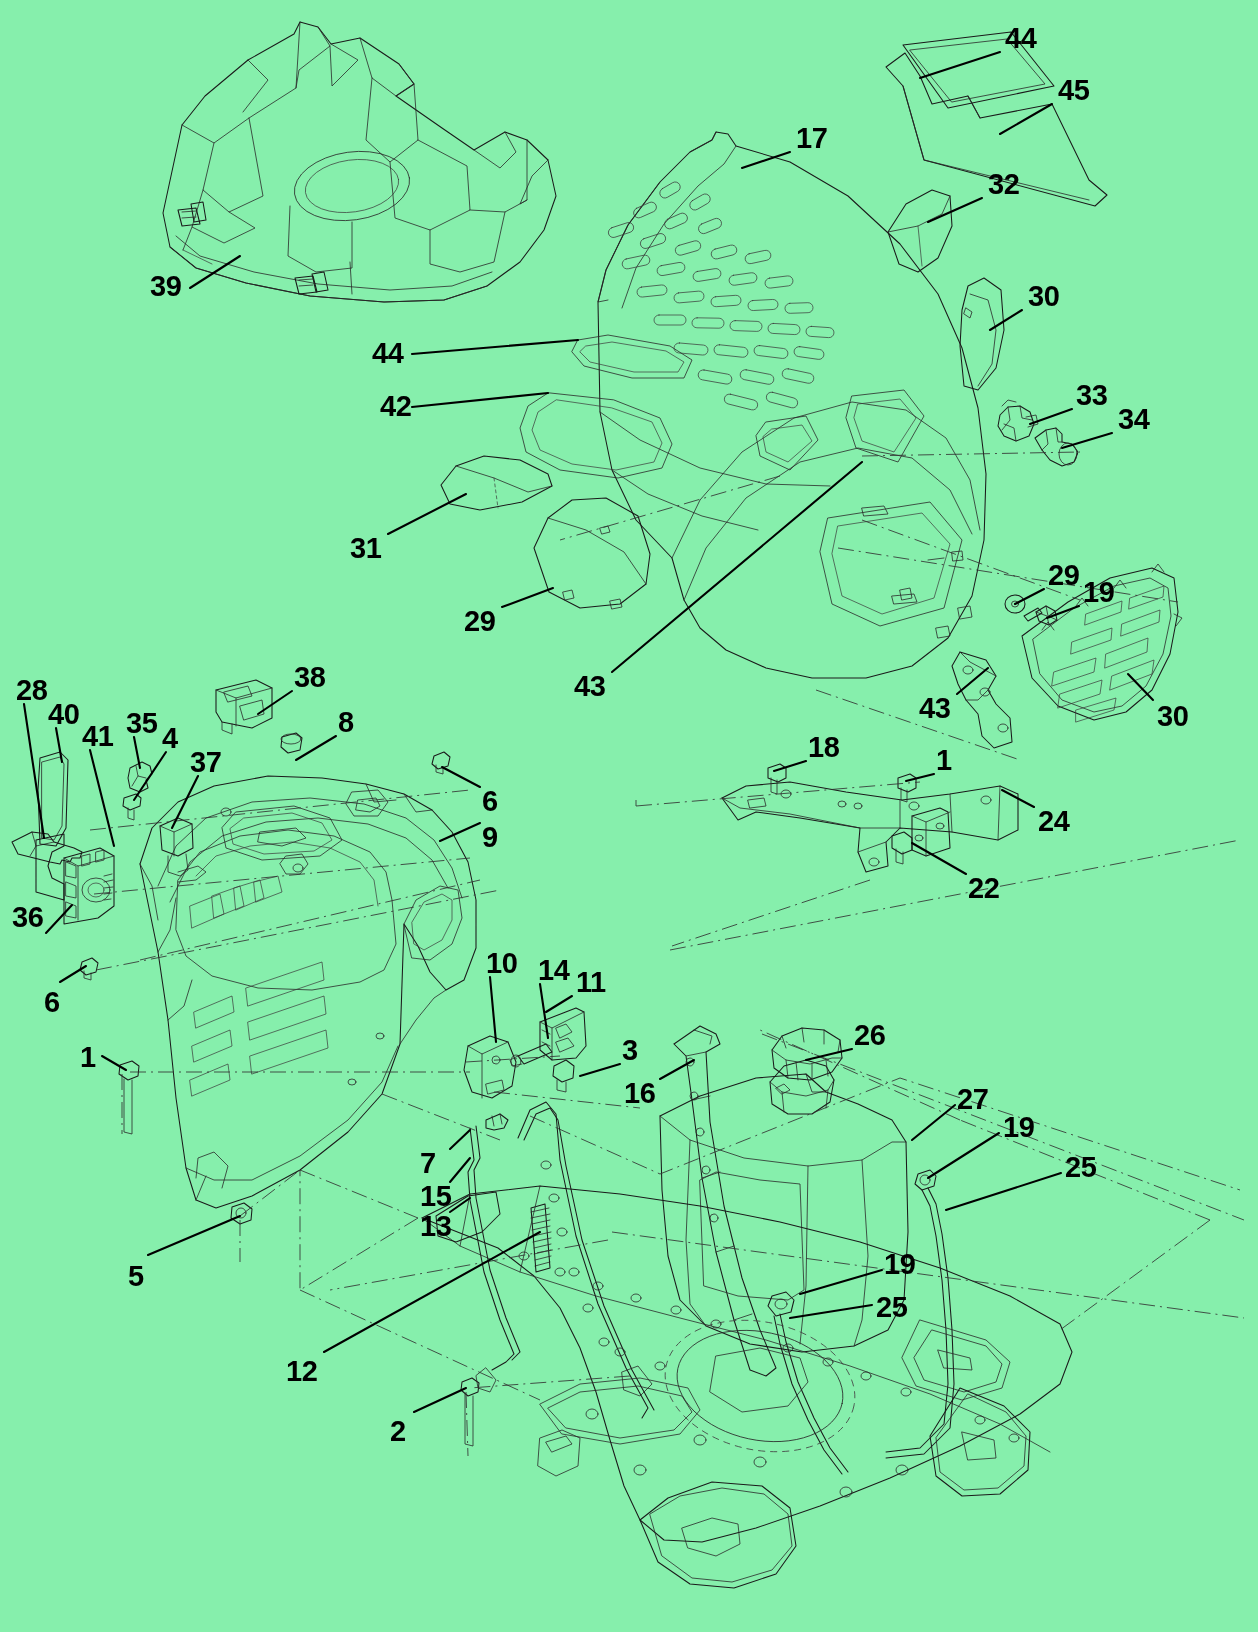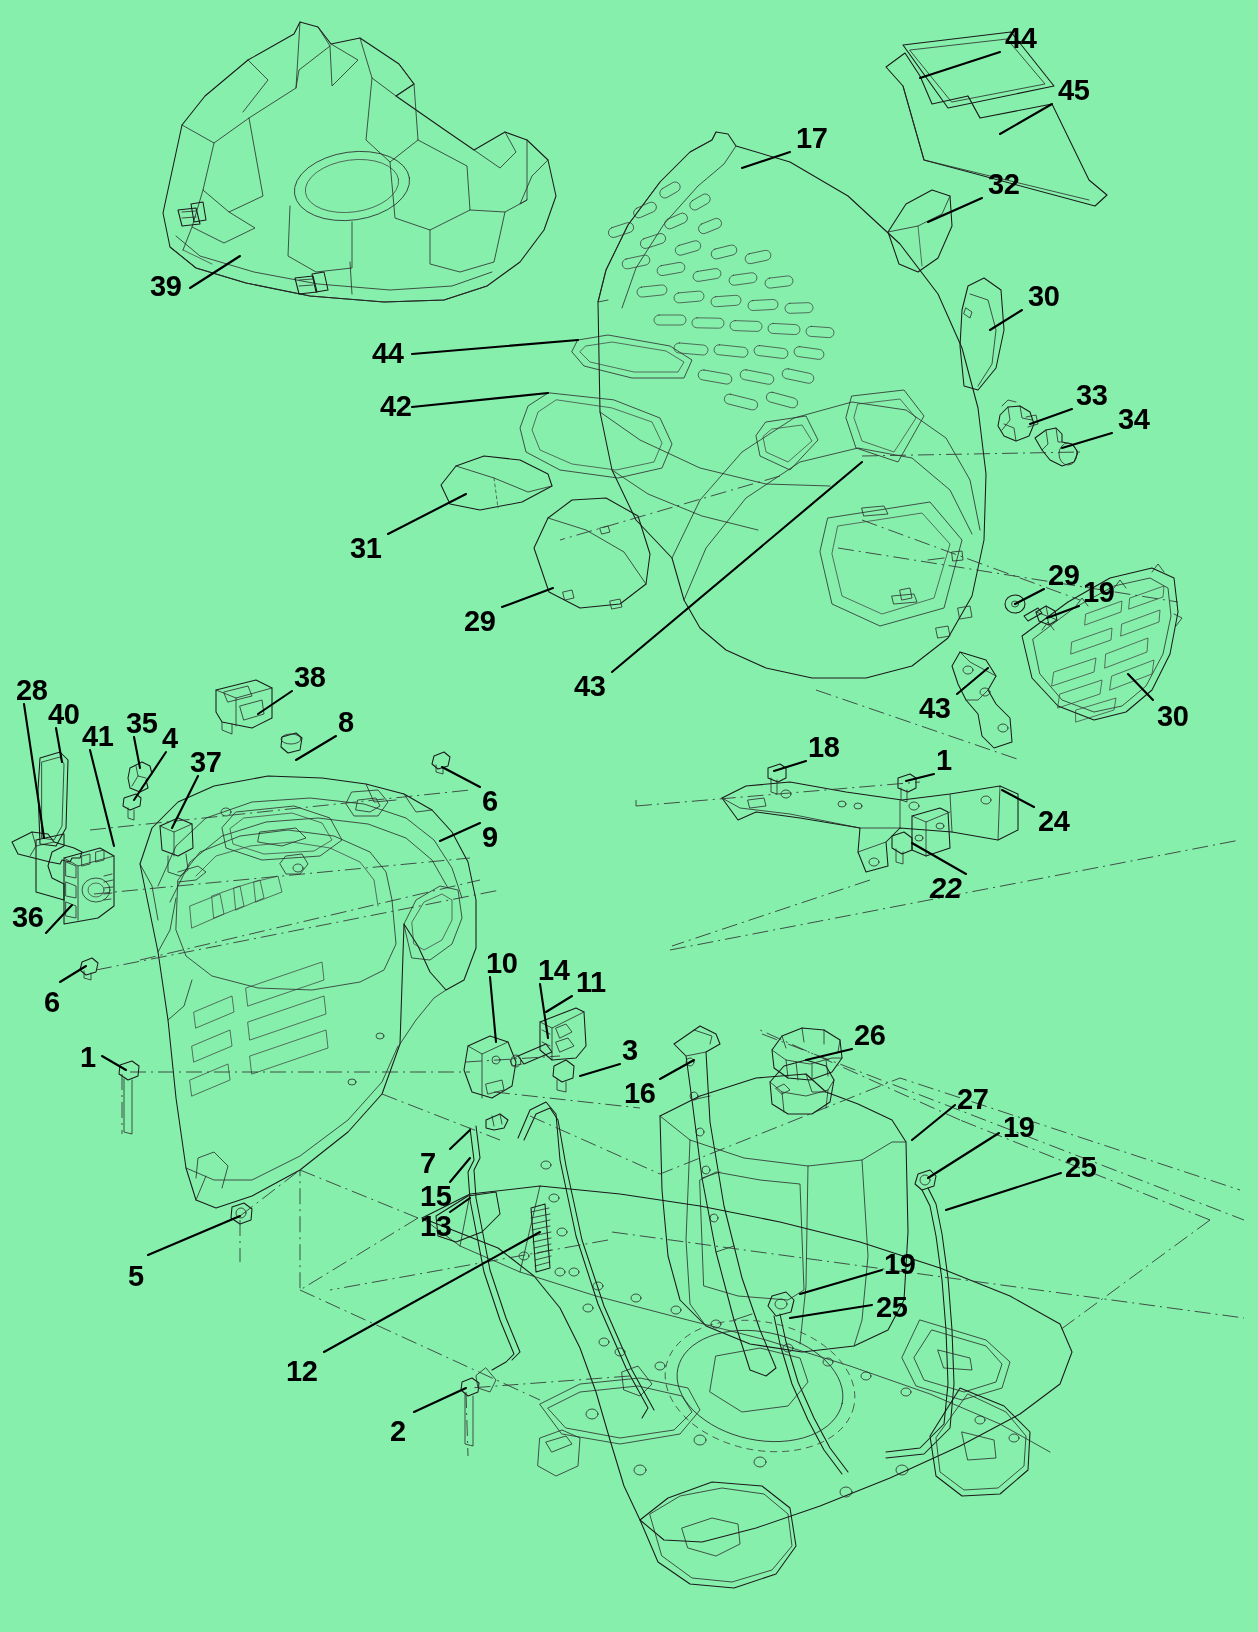--- a/index.html
+++ b/index.html
@@ -695,21 +695,21 @@
       <div class="cl" style="left: 126px; top: 709px;">35</div>
       <div class="cl" style="left: 162px; top: 724px;">4</div>
       <div class="cl" style="left: 190px; top: 748px;">37</div>
       <div class="cl" style="left: 294px; top: 663px; text-align: center;">38</div>
       <div class="cl" style="left: 338px; top: 708px;">8</div>
       <div class="cl" style="left: 808px; top: 733px; text-align: center;">18</div>
       <div class="cl" style="left: 936px; top: 746px;">1</div>
       <div class="cl" style="left: 482px; top: 787px;">6</div>
       <div class="cl" style="left: 1038px; top: 807px;">24</div>
       <div class="cl" style="left: 482px; top: 823px;">9</div>
-      <div class="cl" style="left: 930px; top: 874px; font-style: italic;">22</div>
+      <div class="cl" style="left: 968px; top: 874px;">22</div>
       <div class="cl" style="left: 12px; top: 903px;">36</div>
       <div class="cl" style="left: 44px; top: 988px;">6</div>
       <div class="cl" style="left: 486px; top: 949px;">10</div>
       <div class="cl" style="left: 538px; top: 956px;">14</div>
       <div class="cl" style="left: 576px; top: 968px;">11</div>
       <div class="cl" style="left: 854px; top: 1021px;">26</div>
       <div class="cl" style="left: 622px; top: 1036px;">3</div>
       <div class="cl" style="left: 624px; top: 1079px;">16</div>
       <div class="cl" style="left: 80px; top: 1043px;">1</div>
       <div class="cl" style="left: 957px; top: 1085px;">27</div>

